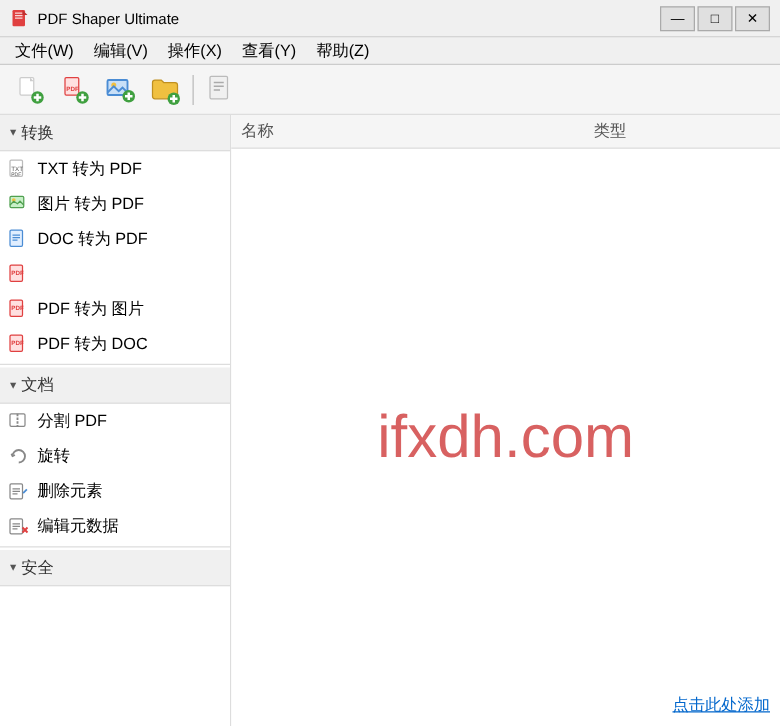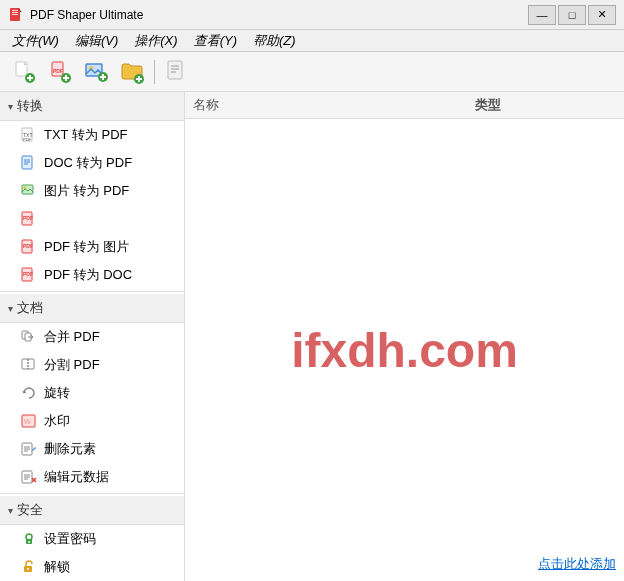--- a/index.html
+++ b/index.html
@@ -51,21 +51,20 @@
     }
 
     
     .menu-bar {
       background: #f0f0f0;
       height: 22px;
       display: flex;
       align-items: center;
       padding: 0 4px;
       border-bottom: 1px solid #ccc;
-      font-style: italic;
     }
     .menu-item {
       padding: 2px 8px;
       font-size: 13px;
       cursor: pointer;
       color: #000;
     }
 
     
     .toolbar {
@@ -121,21 +120,21 @@
     }
     .sidebar-section-divider {
       height: 1px;
       background: #ddd;
       margin: 2px 0;
     }
 
     .sidebar-item {
       display: flex;
       align-items: center;
-      padding: 5px 10px 5px 20px;
+      padding: 5px 10px 5px 6px;
       cursor: pointer;
       color: #000;
       font-size: 13px;
     }
     .sidebar-item .icon {
       width: 18px;
       height: 18px;
       margin-right: 6px;
       display: flex;
       align-items: center;
@@ -154,38 +153,38 @@
     .content-header {
       display: flex;
       align-items: center;
       padding: 4px 8px;
       border-bottom: 1px solid #ddd;
       background: #f5f5f5;
       font-size: 13px;
       color: #555;
     }
     .col-name { flex: 2; }
-    .col-type { flex: 1; font-weight: bold; }
+    .col-type { flex: 1; }
     .col-size { flex: 1; }
 
     .content-body {
       flex: 1;
       position: relative;
       display: flex;
       align-items: flex-end;
       justify-content: flex-end;
     }
 
     .watermark {
       position: absolute;
       top: 50%;
       left: 50%;
       transform: translate(-50%, -50%);
       font-size: 48px;
-      font-weight: bold;
+      font-weight: normal;
       color: rgba(200, 30, 30, 0.7);
       font-family: Arial, sans-serif;
       pointer-events: none;
       user-select: none;
       z-index: 10;
       white-space: nowrap;
     }
 
     .hint-link {
       position: absolute;
@@ -293,41 +292,41 @@
             <rect x="1" y="1" width="10" height="13" rx="1" fill="#fff" stroke="#bbb" stroke-width="1"></rect>
             <text x="2" y="10" font-size="5" fill="#555">TXT</text>
             <text x="2" y="14" font-size="4" fill="#555">PDF</text>
           </svg>
         </span>
         <span>TXT 转为 PDF</span>
       </div>
       <div class="sidebar-item">
         <span class="icon">
           <svg width="16" height="16" viewBox="0 0 16 16">
+            <rect x="1" y="2" width="11" height="9" rx="1" fill="#c8f0c8" stroke="#50a050" stroke-width="1"></rect>
+            <circle cx="4" cy="5" r="1.5" fill="#f0c040"></circle>
+            <polyline points="1,9 4,6 7,8 9,6 12,9" fill="none" stroke="#50a050" stroke-width="1"></polyline>
+          </svg>
+        </span>
+        <span>图片 转为 PDF</span>
+      </div>
+      <div class="sidebar-item">
+        <span class="icon">
+          <svg width="16" height="16" viewBox="0 0 16 16">
             <rect x="1" y="1" width="10" height="13" rx="1" fill="#e0eeff" stroke="#4a8cd4" stroke-width="1"></rect>
             <line x1="3" y1="5" x2="9" y2="5" stroke="#4a8cd4" stroke-width="1"></line>
             <line x1="3" y1="7" x2="9" y2="7" stroke="#4a8cd4" stroke-width="1"></line>
             <line x1="3" y1="9" x2="7" y2="9" stroke="#4a8cd4" stroke-width="1"></line>
           </svg>
         </span>
         <span>DOC 转为 PDF</span>
       </div>
       <div class="sidebar-item">
         <span class="icon">
           <svg width="16" height="16" viewBox="0 0 16 16">
-            <rect x="1" y="2" width="11" height="9" rx="1" fill="#c8f0c8" stroke="#50a050" stroke-width="1"></rect>
-            <circle cx="4" cy="5" r="1.5" fill="#f0c040"></circle>
-            <polyline points="1,9 4,6 7,8 9,6 12,9" fill="none" stroke="#50a050" stroke-width="1"></polyline>
-          </svg>
-        </span>
-        <span>图片 转为 PDF</span>
-      </div>
-      <div class="sidebar-item">
-        <span class="icon">
-          <svg width="16" height="16" viewBox="0 0 16 16">
             <rect x="1" y="1" width="10" height="13" rx="1" fill="#ffe0e0" stroke="#e04040" stroke-width="1"></rect>
             <text x="2" y="9" font-size="5" fill="#e04040" font-weight="bold">PDF</text>
           </svg>
         </span>
       </div>
       <div class="sidebar-item">
         <span class="icon">
           <svg width="16" height="16" viewBox="0 0 16 16">
             <rect x="1" y="1" width="10" height="13" rx="1" fill="#ffe0e0" stroke="#e04040" stroke-width="1"></rect>
             <text x="2" y="9" font-size="5" fill="#e04040" font-weight="bold">PDF</text>
@@ -349,54 +348,34 @@
     <div class="sidebar-section-divider"></div>
 
     <div class="sidebar-section-header">
       <span class="arrow">▾</span>
       <span>文档</span>
     </div>
     <div>
       <div class="sidebar-item">
         <span class="icon">
           <svg width="16" height="16" viewBox="0 0 16 16">
-            <rect x="1" y="2" width="6" height="8" rx="1" fill="#fff" stroke="#888" stroke-width="1"></rect>
-            <rect x="4" y="4" width="6" height="8" rx="1" fill="#fff" stroke="#888" stroke-width="1"></rect>
-            <line x1="7" y1="8" x2="11" y2="8" stroke="#888" stroke-width="1"></line>
-            <polyline points="10,6 12,8 10,10" fill="none" stroke="#888" stroke-width="1"></polyline>
-          </svg>
-        </span>
-        <span>合并 PDF</span>
-      </div>
-      <div class="sidebar-item">
-        <span class="icon">
-          <svg width="16" height="16" viewBox="0 0 16 16">
             <rect x="1" y="2" width="12" height="10" rx="1" fill="#fff" stroke="#888" stroke-width="1"></rect>
             <line x1="7" y1="2" x2="7" y2="12" stroke="#888" stroke-width="1.5" stroke-dasharray="2,1"></line>
           </svg>
         </span>
         <span>分割 PDF</span>
       </div>
       <div class="sidebar-item">
         <span class="icon">
           <svg width="16" height="16" viewBox="0 0 16 16">
             <path d="M3 8 A5 5 0 1 1 8 13" fill="none" stroke="#888" stroke-width="1.5"></path>
             <polyline points="2,6 3,8 5,7" fill="none" stroke="#888" stroke-width="1.2"></polyline>
           </svg>
         </span>
         <span>旋转</span>
-      </div>
-      <div class="sidebar-item">
-        <span class="icon">
-          <svg width="16" height="16" viewBox="0 0 16 16">
-            <rect x="1" y="2" width="13" height="12" rx="1" fill="#ffe0e0" stroke="#e04040" stroke-width="1"></rect>
-            <text x="3" y="11" font-size="7" fill="#e04040" opacity="0.5">W</text>
-          </svg>
-        </span>
-        <span>水印</span>
       </div>
       <div class="sidebar-item">
         <span class="icon">
           <svg width="16" height="16" viewBox="0 0 16 16">
             <rect x="1" y="2" width="10" height="12" rx="1" fill="#fff" stroke="#888" stroke-width="1"></rect>
             <line x1="3" y1="6" x2="9" y2="6" stroke="#888" stroke-width="1"></line>
             <line x1="3" y1="8" x2="9" y2="8" stroke="#888" stroke-width="1"></line>
             <line x1="3" y1="10" x2="7" y2="10" stroke="#888" stroke-width="1"></line>
             <path d="M11 9 L14 6 L15 7 L12 10 Z" fill="#4a8cd4"></path>
           </svg>
@@ -417,43 +396,20 @@
         <span>编辑元数据</span>
       </div>
     </div>
 
     <div class="sidebar-section-divider"></div>
 
     <div class="sidebar-section-header">
       <span class="arrow">▾</span>
       <span>安全</span>
     </div>
-    <div>
-      <div class="sidebar-item">
-        <span class="icon">
-          <svg width="16" height="16" viewBox="0 0 16 16">
-            <circle cx="8" cy="6" r="3" fill="none" stroke="#40a040" stroke-width="1.5"></circle>
-            <rect x="5" y="8" width="6" height="5" rx="1" fill="#40a040"></rect>
-            <circle cx="8" cy="11" r="1" fill="#fff"></circle>
-          </svg>
-        </span>
-        <span>设置密码</span>
-      </div>
-      <div class="sidebar-item">
-        <span class="icon">
-          <svg width="16" height="16" viewBox="0 0 16 16">
-            <path d="M5 7 L5 5 A3 3 0 0 1 11 5" fill="none" stroke="#e0a020" stroke-width="1.5"></path>
-            <rect x="3" y="7" width="8" height="6" rx="1" fill="#e0a020"></rect>
-            <circle cx="7" cy="10" r="1" fill="#fff"></circle>
-          </svg>
-        </span>
-        <span>解锁</span>
-      </div>
-
-    </div>
 
   </div>
 
   <div class="content-area">
     <div class="content-header">
       <span class="col-name">名称</span>
       <span class="col-type">类型</span>
     </div>
     <div class="content-body">
       <div class="watermark">ifxdh.com</div>

